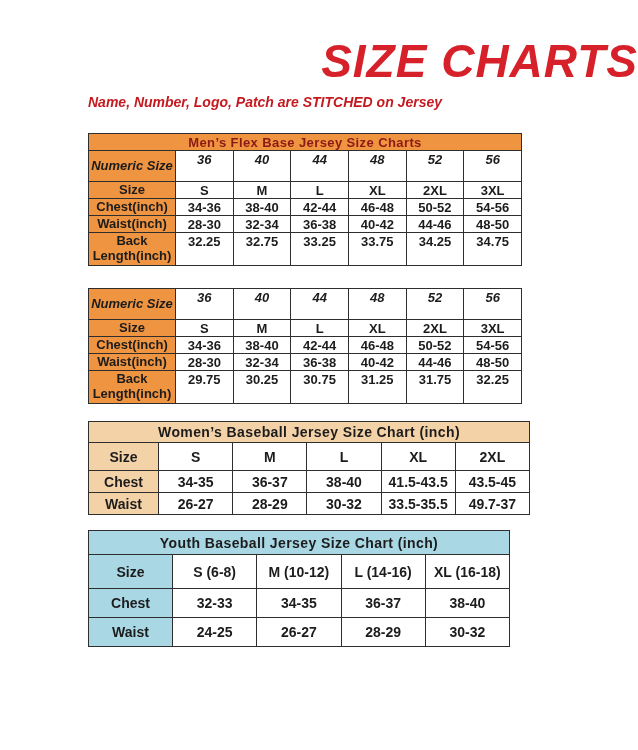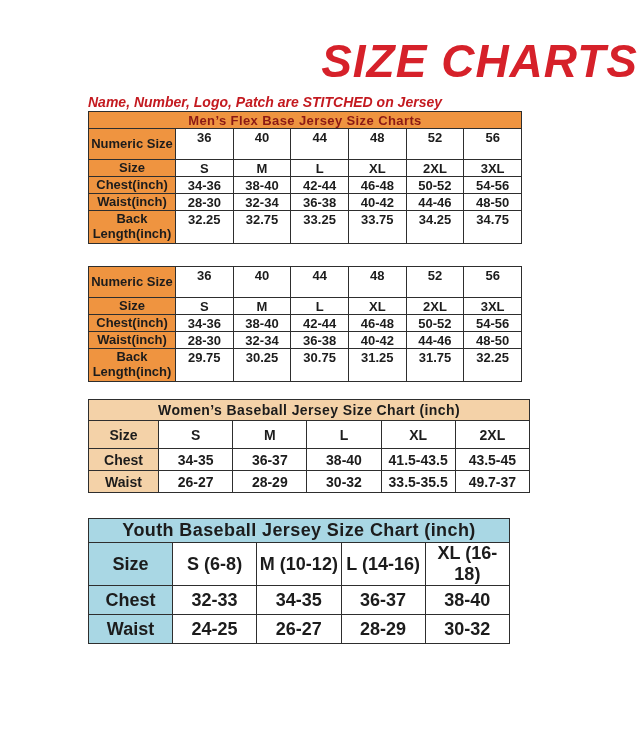--- a/index.html
+++ b/index.html
@@ -42,36 +42,36 @@
     text-align: center;
     vertical-align: middle;
     padding: 0 2px;
     overflow: hidden;
   }
   
   .mens { width: 434px; font-size: 13px; }
   .mens .col-label { width: 87px; }
   .mens .tbl-title { background: #ef9440; color: #8b1a15; height: 17px; letter-spacing: .4px; }
   .mens th.lbl { background: #ef9440; line-height: 1.15; }
-  .mens tr.r-tall { height: 31px; }
+  .mens tr.r-tall { height: 31px; font-style: italic; }
   .mens tr.r-tall td { vertical-align: top; padding-top: 1px; }
   .mens tr.r-std  { height: 17px; }
   .mens tr.r-back { height: 33px; }
   .mens tr.r-back td { vertical-align: top; padding-top: 1px; }
-  #table-mens-flex { margin-top: 0; }
+  #table-mens-flex { margin-top: 22px; }
   #table-mens-cool { margin-top: 22px; }
   
   .womens { width: 442px; font-size: 14px; margin-top: 17px; padding-left: 9px; }
   .womens .col-label { width: 70px; }
   .womens .tbl-title { background: #f4d2a8; color: #1c1c1c; height: 21px; letter-spacing: .4px; }
   .womens th.lbl { background: #f4d2a8; }
   .womens tr.r-size { height: 28px; }
   .womens tr.r-std  { height: 22px; }
   
-  .youth { width: 422px; font-size: 18px; margin-top: 25px; }
+  .youth { width: 422px; font-size: 14px; margin-top: 15px; }
   .youth .col-label { width: 84px; }
   .youth .tbl-title { background: #a9d7e4; color: #1c1c1c; height: 24px; letter-spacing: .4px; }
   .youth th.lbl { background: #a9d7e4; }
   .youth tr.r-size { height: 34px; }
   .youth tr.r-std  { height: 29px; }
 </style>
 </head>
 <body>
 
 <div class="page-title">SIZE CHARTS</div>

